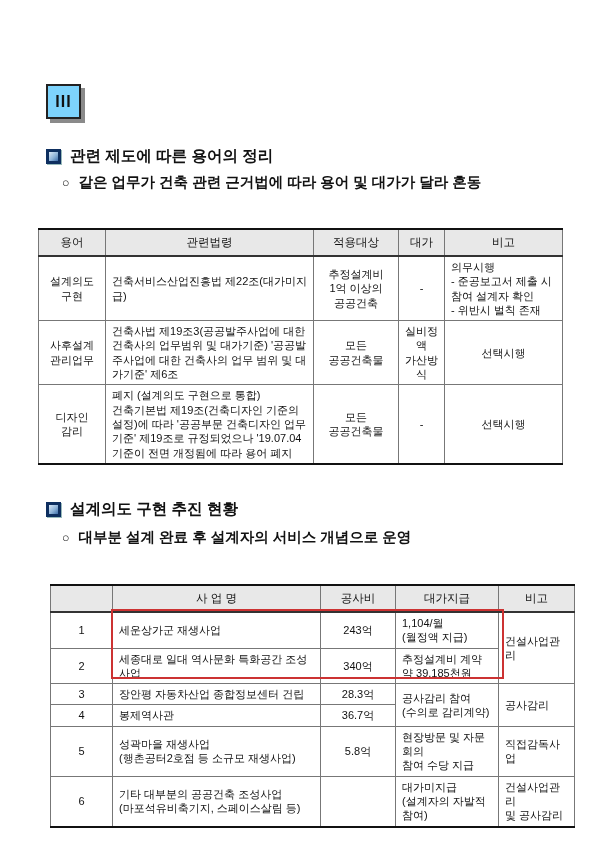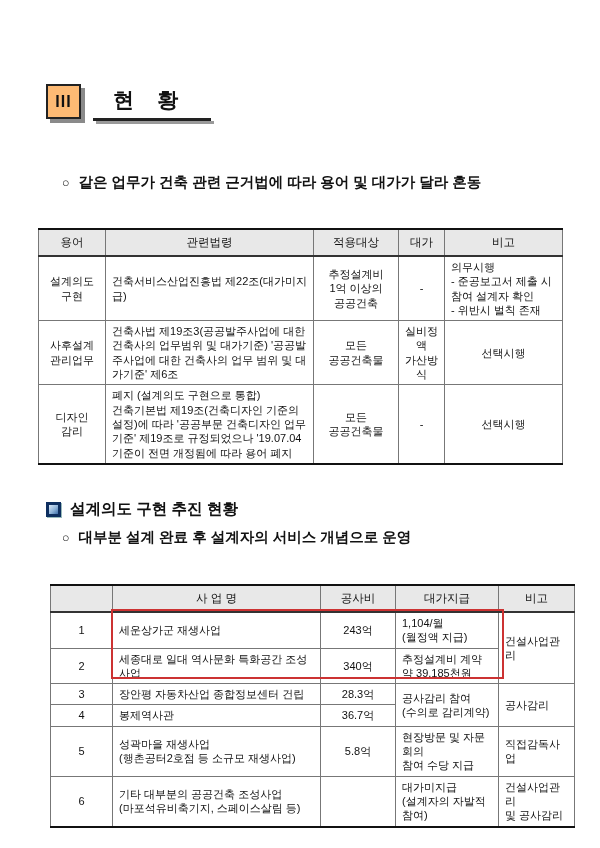--- a/index.html
+++ b/index.html
@@ -3,21 +3,21 @@
 <meta charset="utf-8">
 <style>
   html,body { margin:0; padding:0; background:#fff; }
   .page {
     position:relative; width:600px; height:848px; background:#ffffff;
     font-family:"Liberation Sans", sans-serif; color:#111; overflow:hidden;
   }
   
   .title-row { position:absolute; left:46px; top:84px; display:flex; align-items:flex-start; }
   .num-box {
-    width:31px; height:31px; border:2px solid #222; background:#fdba74;
+    width:31px; height:31px; border:2px solid #222; background:#7dd3fc;
     box-shadow:4px 4px 0 #8a8a8a; display:flex; align-items:center; justify-content:center;
     font-weight:bold; font-size:16px; letter-spacing:1px;
   }
   .title-block { margin-left:12px; display:flex; flex-direction:column; }
   .title-text { font-size:21px; font-weight:bold; white-space:pre; padding:2px 20px 2px 20px; }
   .title-line { height:3px; background:#222; box-shadow:3px 3px 0 #9a9a9a; width:118px; margin-top:2px; }
   
   .sec-head { position:absolute; display:flex; align-items:center; gap:9px; font-size:15.5px; font-weight:bold; }
   .bullet-sq {
     width:15px; height:15px; background:#0e2f60; position:relative; flex:0 0 auto;
@@ -53,26 +53,28 @@
 </style>
 </head>
 <body>
 
 <div class="page">
 
   <div class="title-row">
     <div class="num-box">
       <span>III</span>
     </div>
-    <div class="title-block">
-      <span class="title-text">현    황</span>
-      <div class="title-line"></div>
-    </div>
-  </div>
-
+  </div>
+
+  <div class="sec-head" style="left:46px; top:146px;">
+    <span class="bullet-sq">
+        <span class="inner"></span>
+      </span>
+    <span>관련 제도에 따른 용어의 정리</span>
+  </div>
   <div class="circle-line" style="top:173px;">
     <span class="circle-glyph">○</span>
     <span>같은 업무가 건축 관련 근거법에 따라 용어 및 대가가 달라 혼동</span>
   </div>
 
   <table class="tbl" style="top:228px;padding-left:36px;">
     <colgroup>
       <col style="width:67px">
         <col style="width:208px">
         <col style="width:85px">

